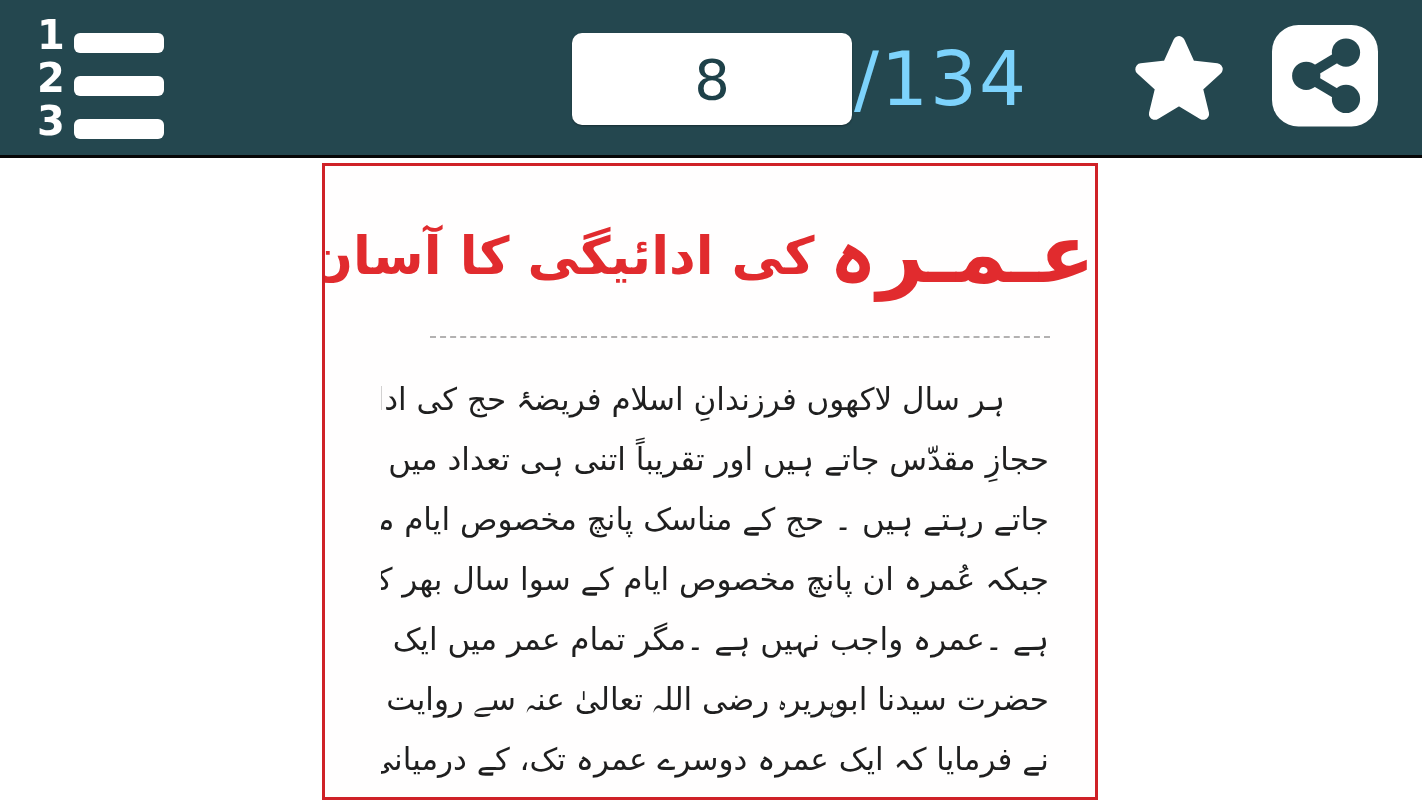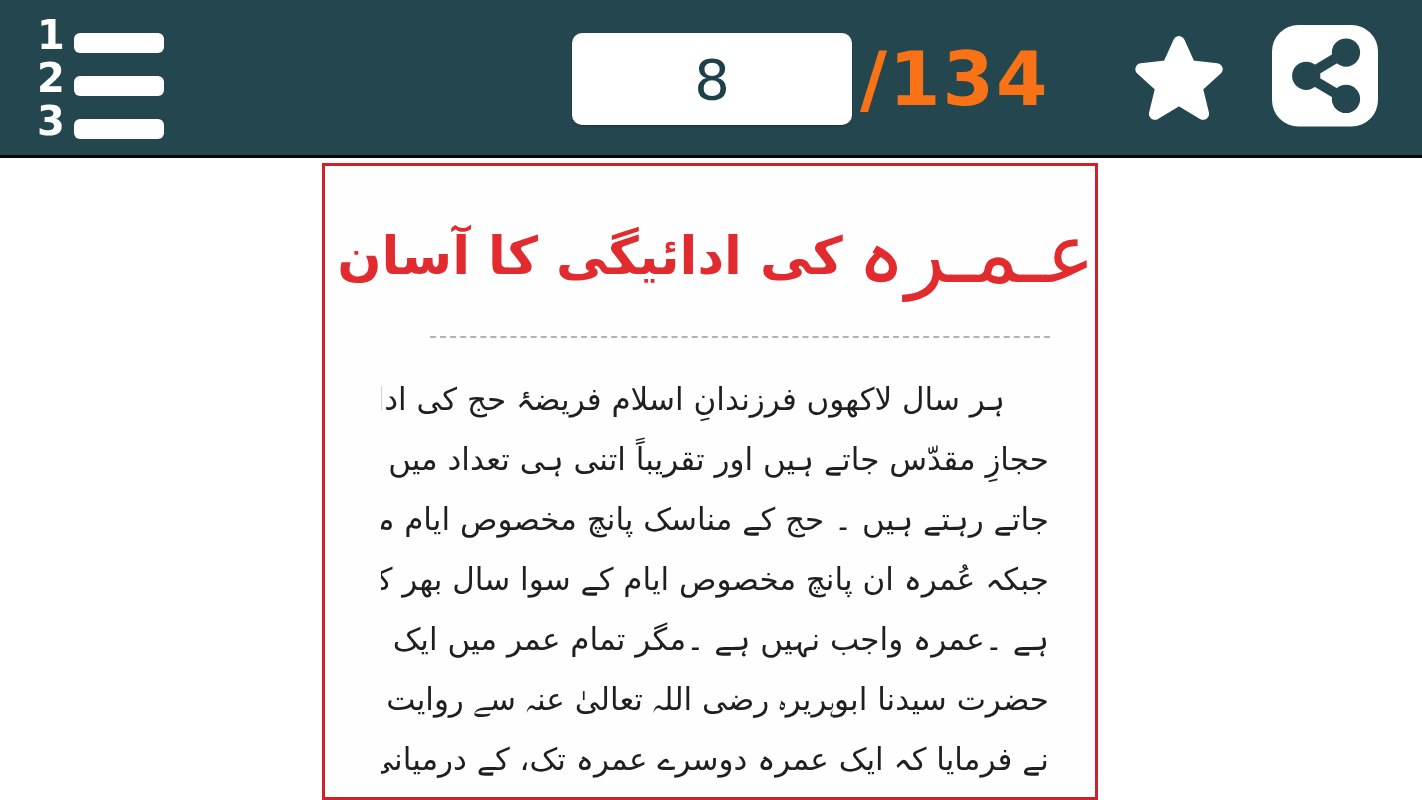--- a/index.html
+++ b/index.html
@@ -24,39 +24,39 @@
   .toc-bar { width:90px; height:20px; background:#ffffff; border-radius:6px; margin-left:6px; margin-bottom:1px; }
 
   
   .page-nav { position:absolute; left:572px; top:0; height:158px; display:flex; align-items:center; }
   .page-input {
     width:280px; height:92px; background:#ffffff; border:none; outline:none;
     border-radius:10px; text-align:center; font-size:56px; color:#1e4149;
     font-family:"DejaVu Sans", sans-serif; box-shadow:0 1px 2px rgba(0,0,0,.35);
   }
   .page-total {
-    margin-left:8px; color:#f97316; font-size:74px; font-weight:700;
+    margin-left:2px; color:#7dd3fc; font-size:74px; font-weight:400;
     font-family:"DejaVu Sans", sans-serif; letter-spacing:2px;
   }
 
   .header-actions { position:absolute; right:42px; top:0; height:158px; display:flex; align-items:center; gap:44px; }
   .icon-btn { background:none; border:none; padding:0; cursor:pointer; display:block; }
 
   
   .content { position:absolute; left:0; top:161px; width:1422px; height:639px; background:#ffffff; }
   .scan-page {
     position:absolute; left:322px; top:2px; width:776px; height:637px;
     background:#fffefe; border:3px solid #cf2127; overflow:hidden;
   }
   .scan-title {
     position:absolute; top:40px; left:0; right:0; height:120px;
     direction:rtl; text-align:center; color:#e12b2e; white-space:nowrap;
   }
   .scan-title .t-main {
-    font-size:82px; font-weight:400; font-family:"DejaVu Sans", sans-serif;
+    font-size:82px; font-weight:700; font-family:"DejaVu Sans", sans-serif;
     vertical-align:-8px; letter-spacing:-2px;text-align:right;
   }
   .scan-title .t-rest {
     font-size:52px; font-weight:700; font-family:"DejaVu Sans", sans-serif; margin-right:10px;
   }
   .scan-underline {
     position:absolute; top:170px; left:105px; width:620px; height:0;
     border-top:2px dashed #b3b1b1;
   }
   .scan-body {

